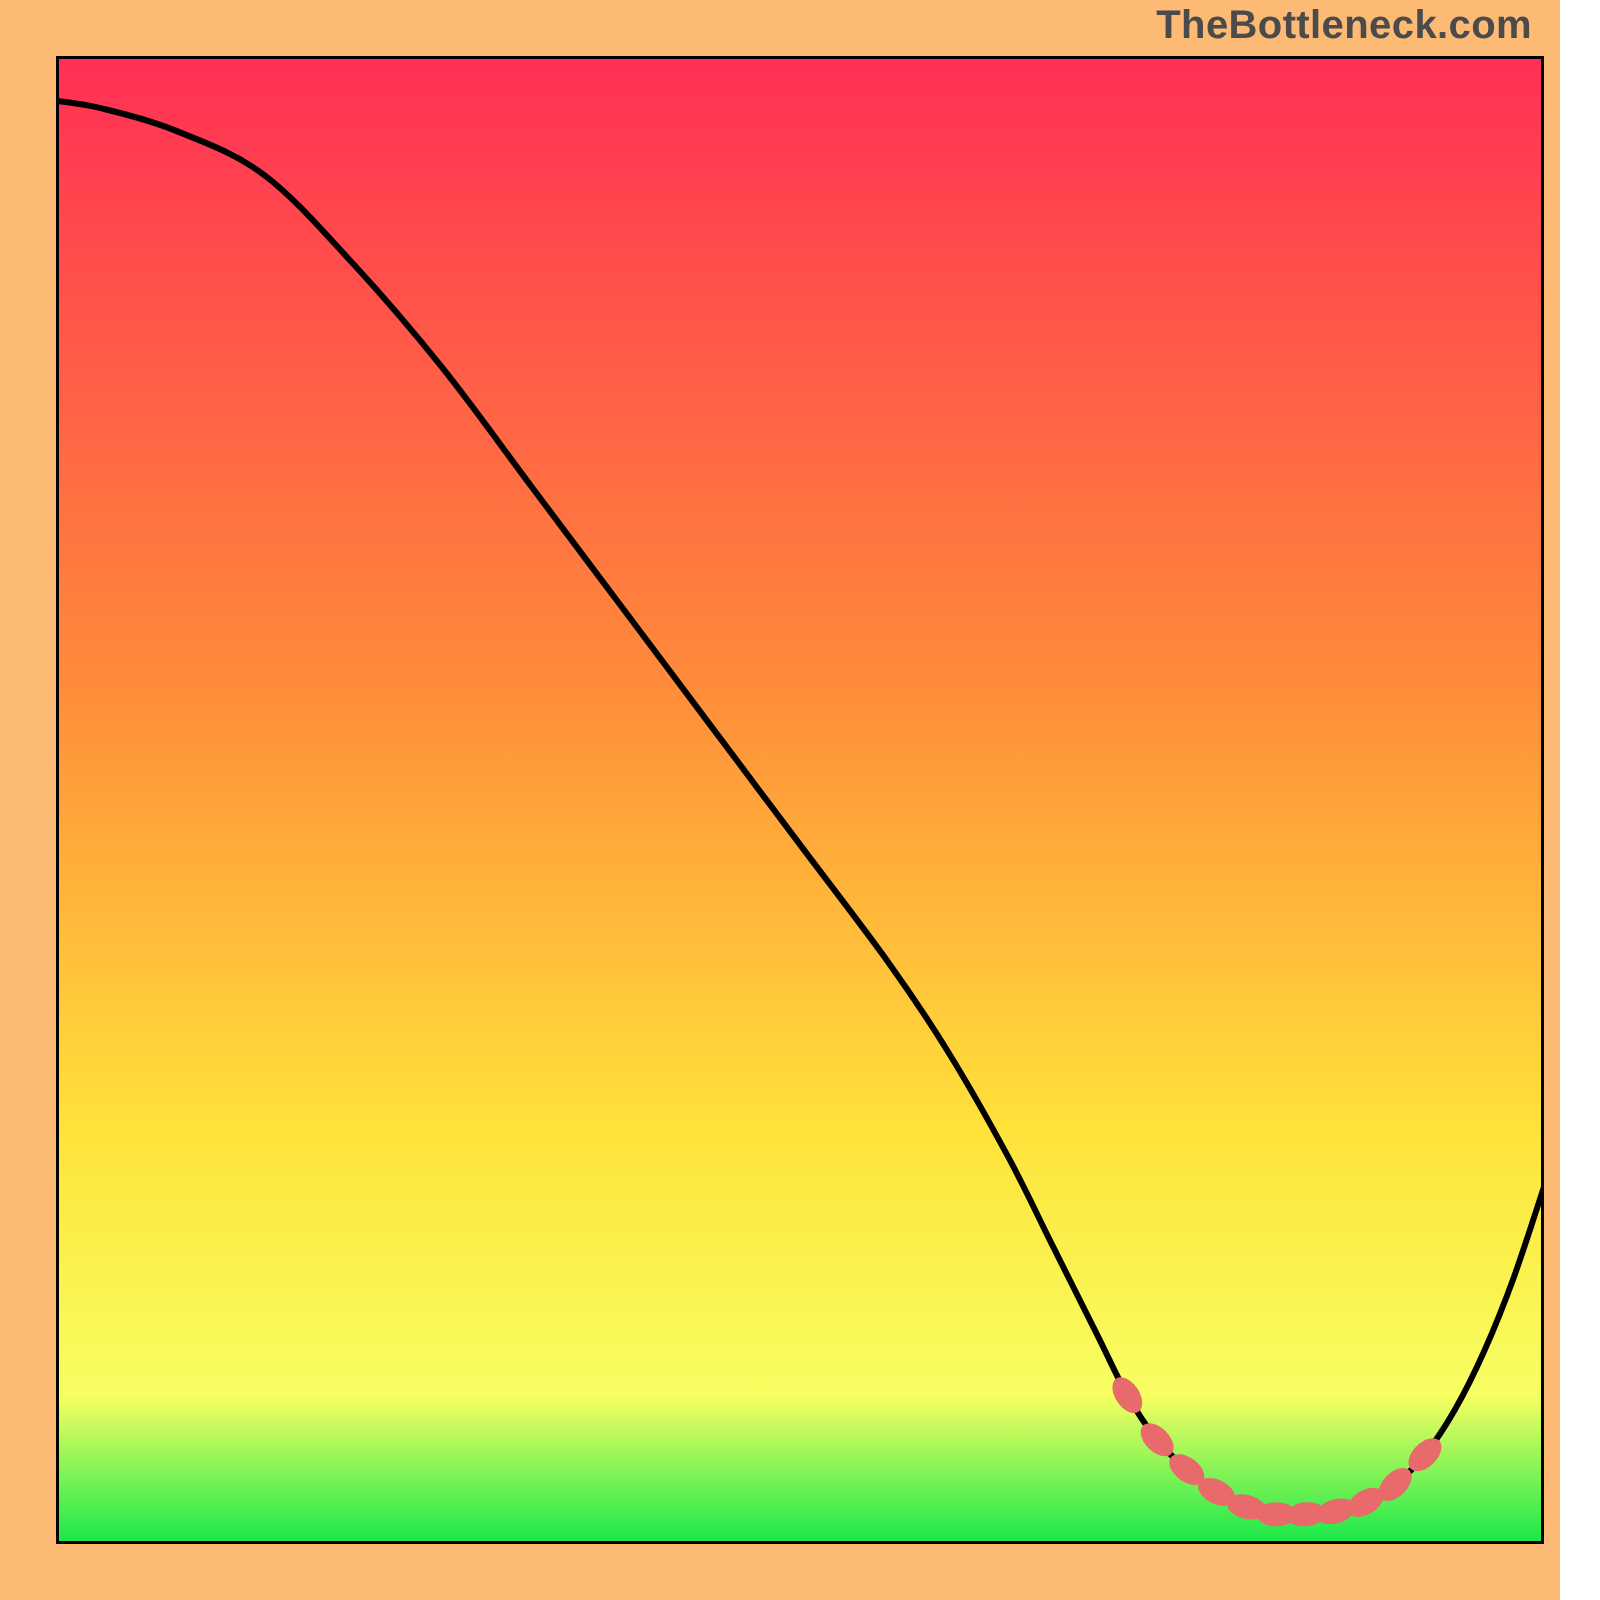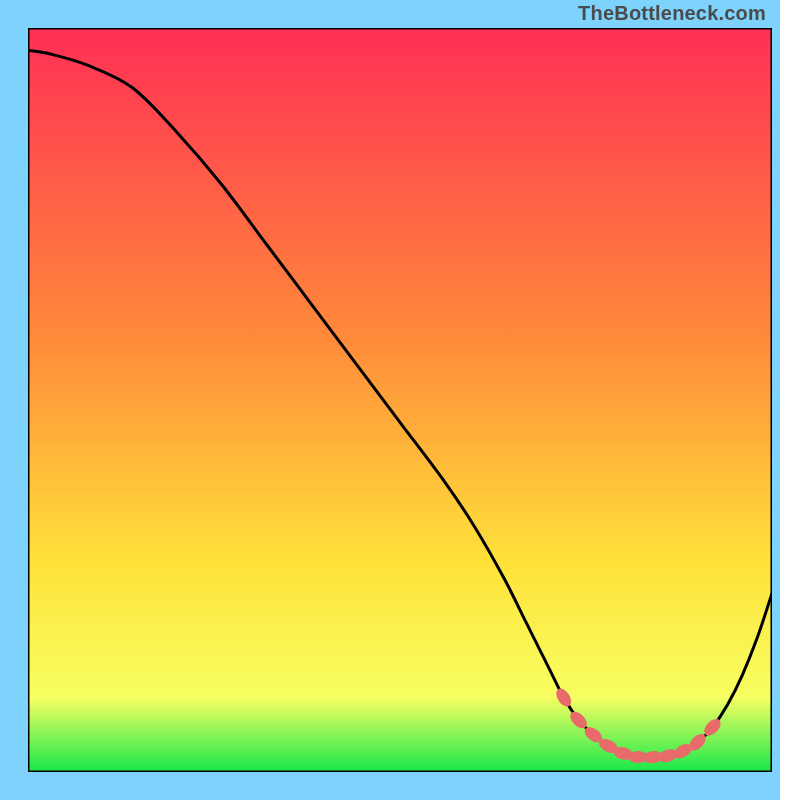--- a/index.html
+++ b/index.html
@@ -8,21 +8,21 @@
     width: 800px;
     height: 800px;
     overflow: hidden;
     background: #ffffff;
     font-family: Arial, Helvetica, sans-serif;
   }
   .outer {
     width: 780px;
     height: 800px;
     position: relative;
-    background: #7dd3fc;
+    background: #fdba74;
   }
   .watermark {
     position: absolute;
     top: 2px;
     right: 14px;
     font-size: 20px;
     font-weight: 600;
     color: #4b4b4b;
     letter-spacing: 0.2px;
   }

